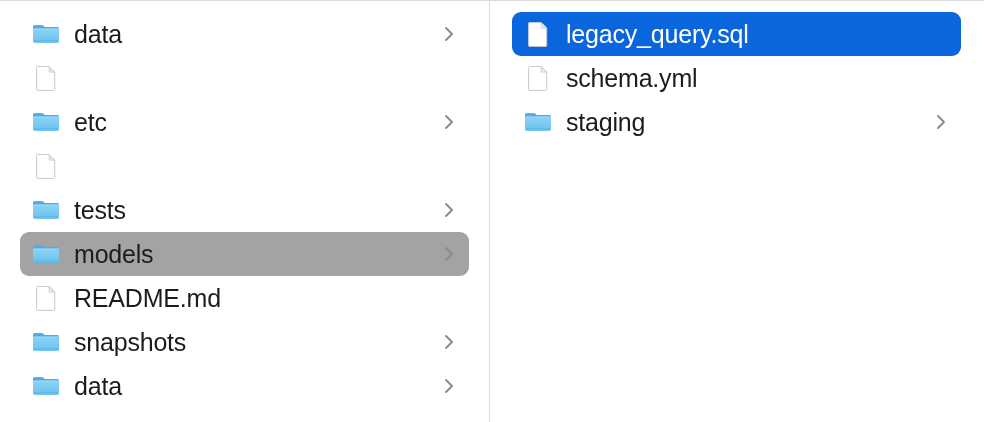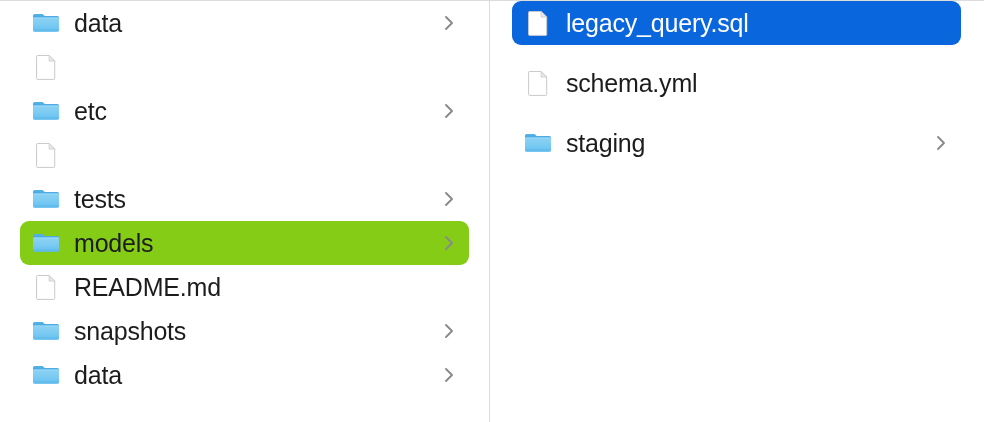--- a/index.html
+++ b/index.html
@@ -23,20 +23,21 @@
     background: #ffffff;
     box-sizing: border-box;
     border-top: 1px solid #dcdcdc;
     display: flex;
   }
 
   .column {
     position: relative;
     height: 100%;
     box-sizing: border-box;
+    padding-top: 11px;
     overflow: hidden;
     background: #ffffff;
   }
   .column.col-left {
     width: 490px;
     border-right: 1px solid #dcdcdc;
   }
   .column.col-right {
     width: 493px;
   }
@@ -48,25 +49,25 @@
     align-items: center;
     box-sizing: border-box;
     border-radius: 9px;
     margin: 0 20px 0 20px;
     padding-left: 11px;
     padding-right: 14px;
     cursor: default;
     user-select: none;
   }
   .col-right .row {
-    margin: 0 22px 16px 22px;
+    margin: 0 22px 0 22px;
   }
 
   .row.sel-gray {
-    background: #84cc16;
+    background: #a3a3a3;
     justify-content: center;
   }
   .row.sel-blue {
     background: #0a66dc;
   }
 
   .icon {
     width: 30px;
     height: 30px;
     flex: 0 0 30px;

